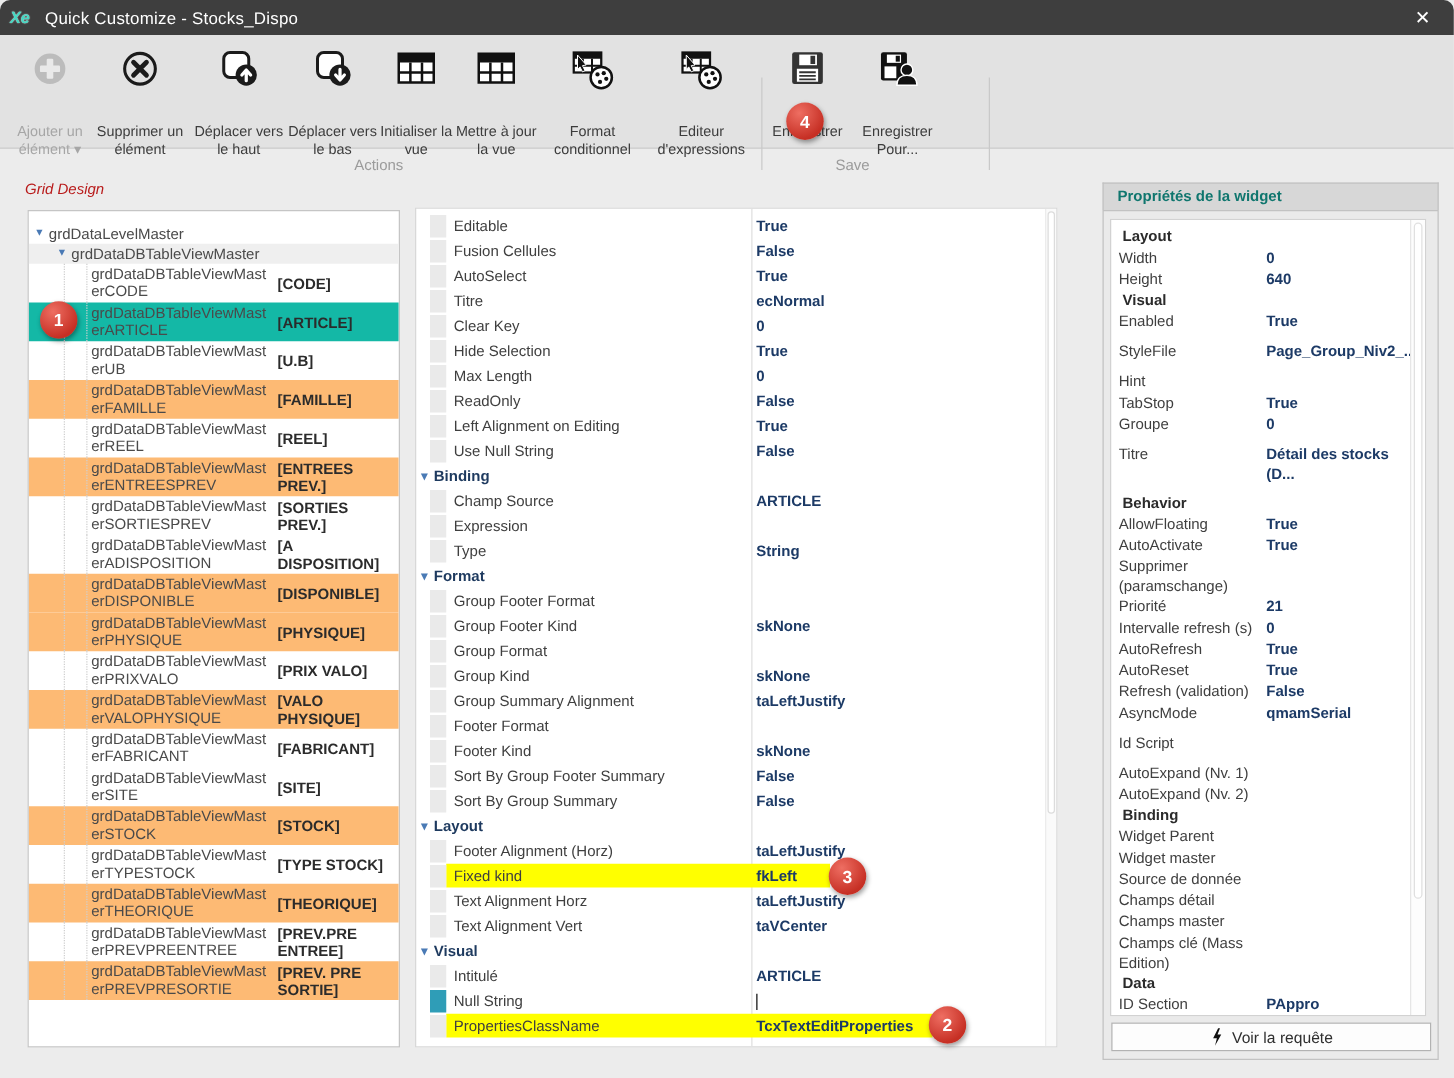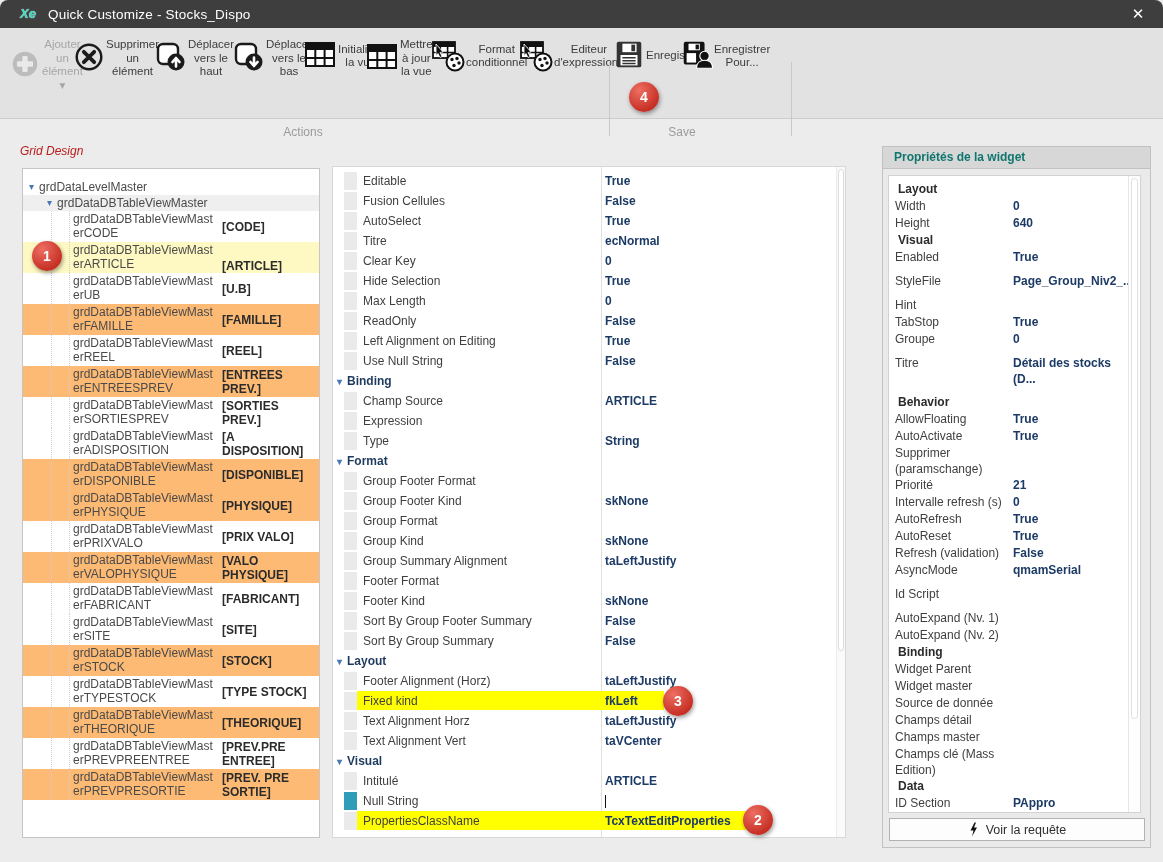--- a/index.html
+++ b/index.html
@@ -2,31 +2,31 @@
 <html><head>
 <meta charset="utf-8">
 <style>
   * { margin:0; padding:0; box-sizing:border-box; }
   html,body { width:1163px; height:862px; }
   body { font-family:"Liberation Sans", sans-serif; background:#ececec; overflow:hidden; }
   .window { position:relative; width:1163px; height:862px; background:#ececec; }
 
   
   .titlebar { position:absolute; left:0; top:0; right:0; height:28px; background:#3e3e3e;
-    border-radius:8px 8px 0 0; display:flex; align-items:center; padding:0 12px 0 20px; }
+    border-radius:8px 8px 0 0; display:flex; align-items:center; padding:0 12px 0 8px; }
   .app-icon { width:20px; height:18px; margin-right:8px; font-weight:bold; font-style:italic;
     font-size:13px; color:#45d8c3; text-shadow:0 0 1px #fff; line-height:18px; }
   .title-text { color:#ffffff; font-size:13.5px; letter-spacing:.2px; }
   .close-btn { margin-left:auto; color:#ffffff; font-size:15px; width:26px; text-align:center; cursor:pointer; }
 
   
   .ribbon { position:absolute; left:0; top:28px; right:0; height:91px; background:#e2e2e2;
     border-bottom:1px solid #cccccc; }
   .rbar { position:absolute; left:8px; top:6px; display:flex; align-items:flex-start; }
-  .rbtn { display:flex; flex-direction:row; align-items:center; padding-top:2px; cursor:pointer; }
+  .rbtn { display:flex; flex-direction:column; align-items:center; padding-top:2px; cursor:pointer;gap:24px; }
   .rbtn .ricon { height:38px; display:flex; align-items:center; justify-content:center; }
   .rbtn .rlabel { font-size:11.5px; line-height:13.5px; color:#3c3c3c; text-align:center; margin-top:2px; }
   .rbtn.disabled .rlabel { color:#a6a6a6; }
   .w64{width:64px}.w80{width:80px}.w78{width:78px}.w72{width:72px}.w62{width:62px}
   .w66{width:66px}.w88{width:88px}.w86{width:86px}.w68{width:68px}.w76{width:76px}
   .rsep { position:absolute; top:34px; height:74px; width:1px; background:#c9c9c9; }
   .rsep.s1{ left:609px; } .rsep.s2{ left:791px; }
   .rgroup-caption { position:absolute; top:97px; font-size:12px; color:#9b9b9b; text-align:center; }
   .rgroup-caption.actions { left:0; width:606px; }
   .rgroup-caption.save { left:612px; width:140px; }
@@ -39,21 +39,21 @@
     background:#ffffff; border:1px solid #c5c5c5; overflow:hidden; padding-top:10px; }
   .trow { display:flex; align-items:center; font-size:12px; color:#4a4a4a; cursor:pointer; }
   .trow.root { height:16px; padding-left:6px; }
   .trow.child { height:16px; padding-left:24px; background:#efefef; }
   .tchev { color:#4a7ab5; font-size:10px; margin-right:5px; line-height:10px; }
   .trow.leaf { position:relative; min-height:30px; align-items:center; }
   .trow.leaf::before, .trow.leaf::after { content:""; position:absolute; top:0; bottom:0;
     border-left:1px dotted #cfcfcf; }
   .trow.leaf::before { left:28px; } .trow.leaf::after { left:46px; }
   .trow.leaf.alt { background:#fdba74; }
-  .trow.leaf.selected { background:#fef9c3;align-items:flex-end; }
+  .trow.leaf.selected { background:#14b8a6; }
   .tname { margin-left:50px; width:146px; line-height:13.5px; word-break:break-all; padding:2px 0; }
   .tcap { width:96px; margin-left:3px; font-weight:bold; color:#2b2b2b; line-height:14px; }
 
   
   .mid-panel { position:absolute; left:332px; top:166px; width:514px; height:672px;
     background:#ffffff; border:1px solid #d8d8d8; overflow:hidden; padding-top:4px; }
   .mid-vline { position:absolute; left:268px; top:0; bottom:0; width:1px; background:#e0e0e0; }
   .mid-scroll { position:absolute; right:0; top:0; bottom:0; width:9px; background:#fafafa;
     border-left:1px solid #ececec; }
   .mid-scroll .thumb { position:absolute; left:1px; right:1px; top:2px; height:72%;

